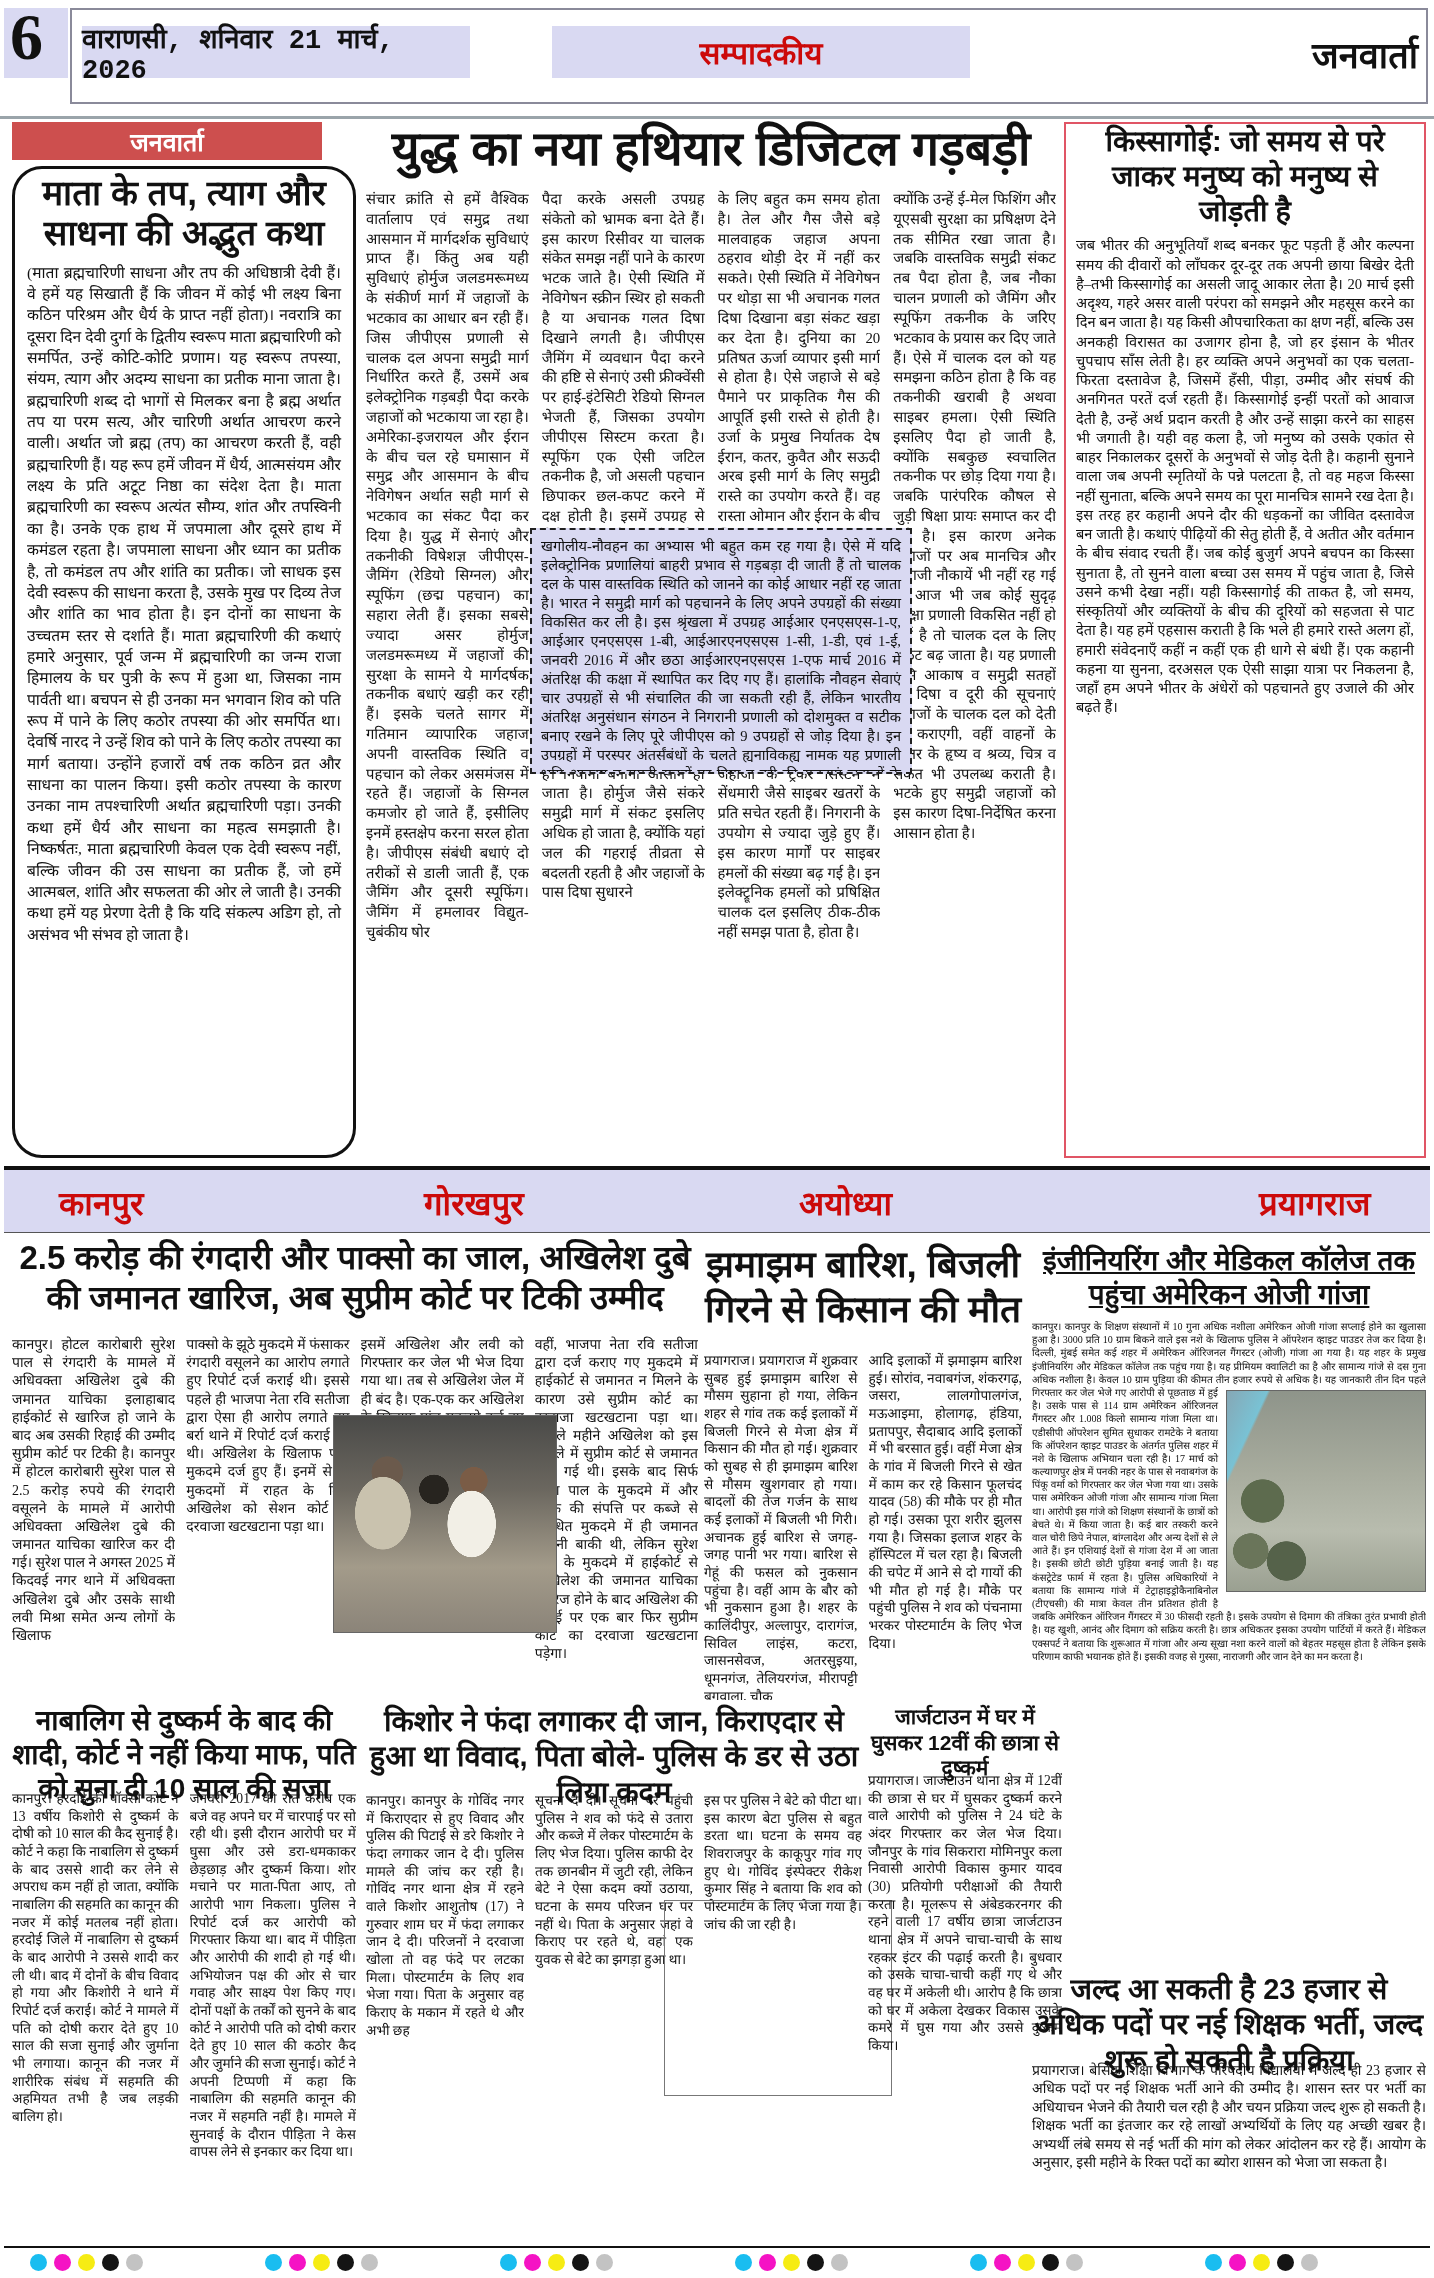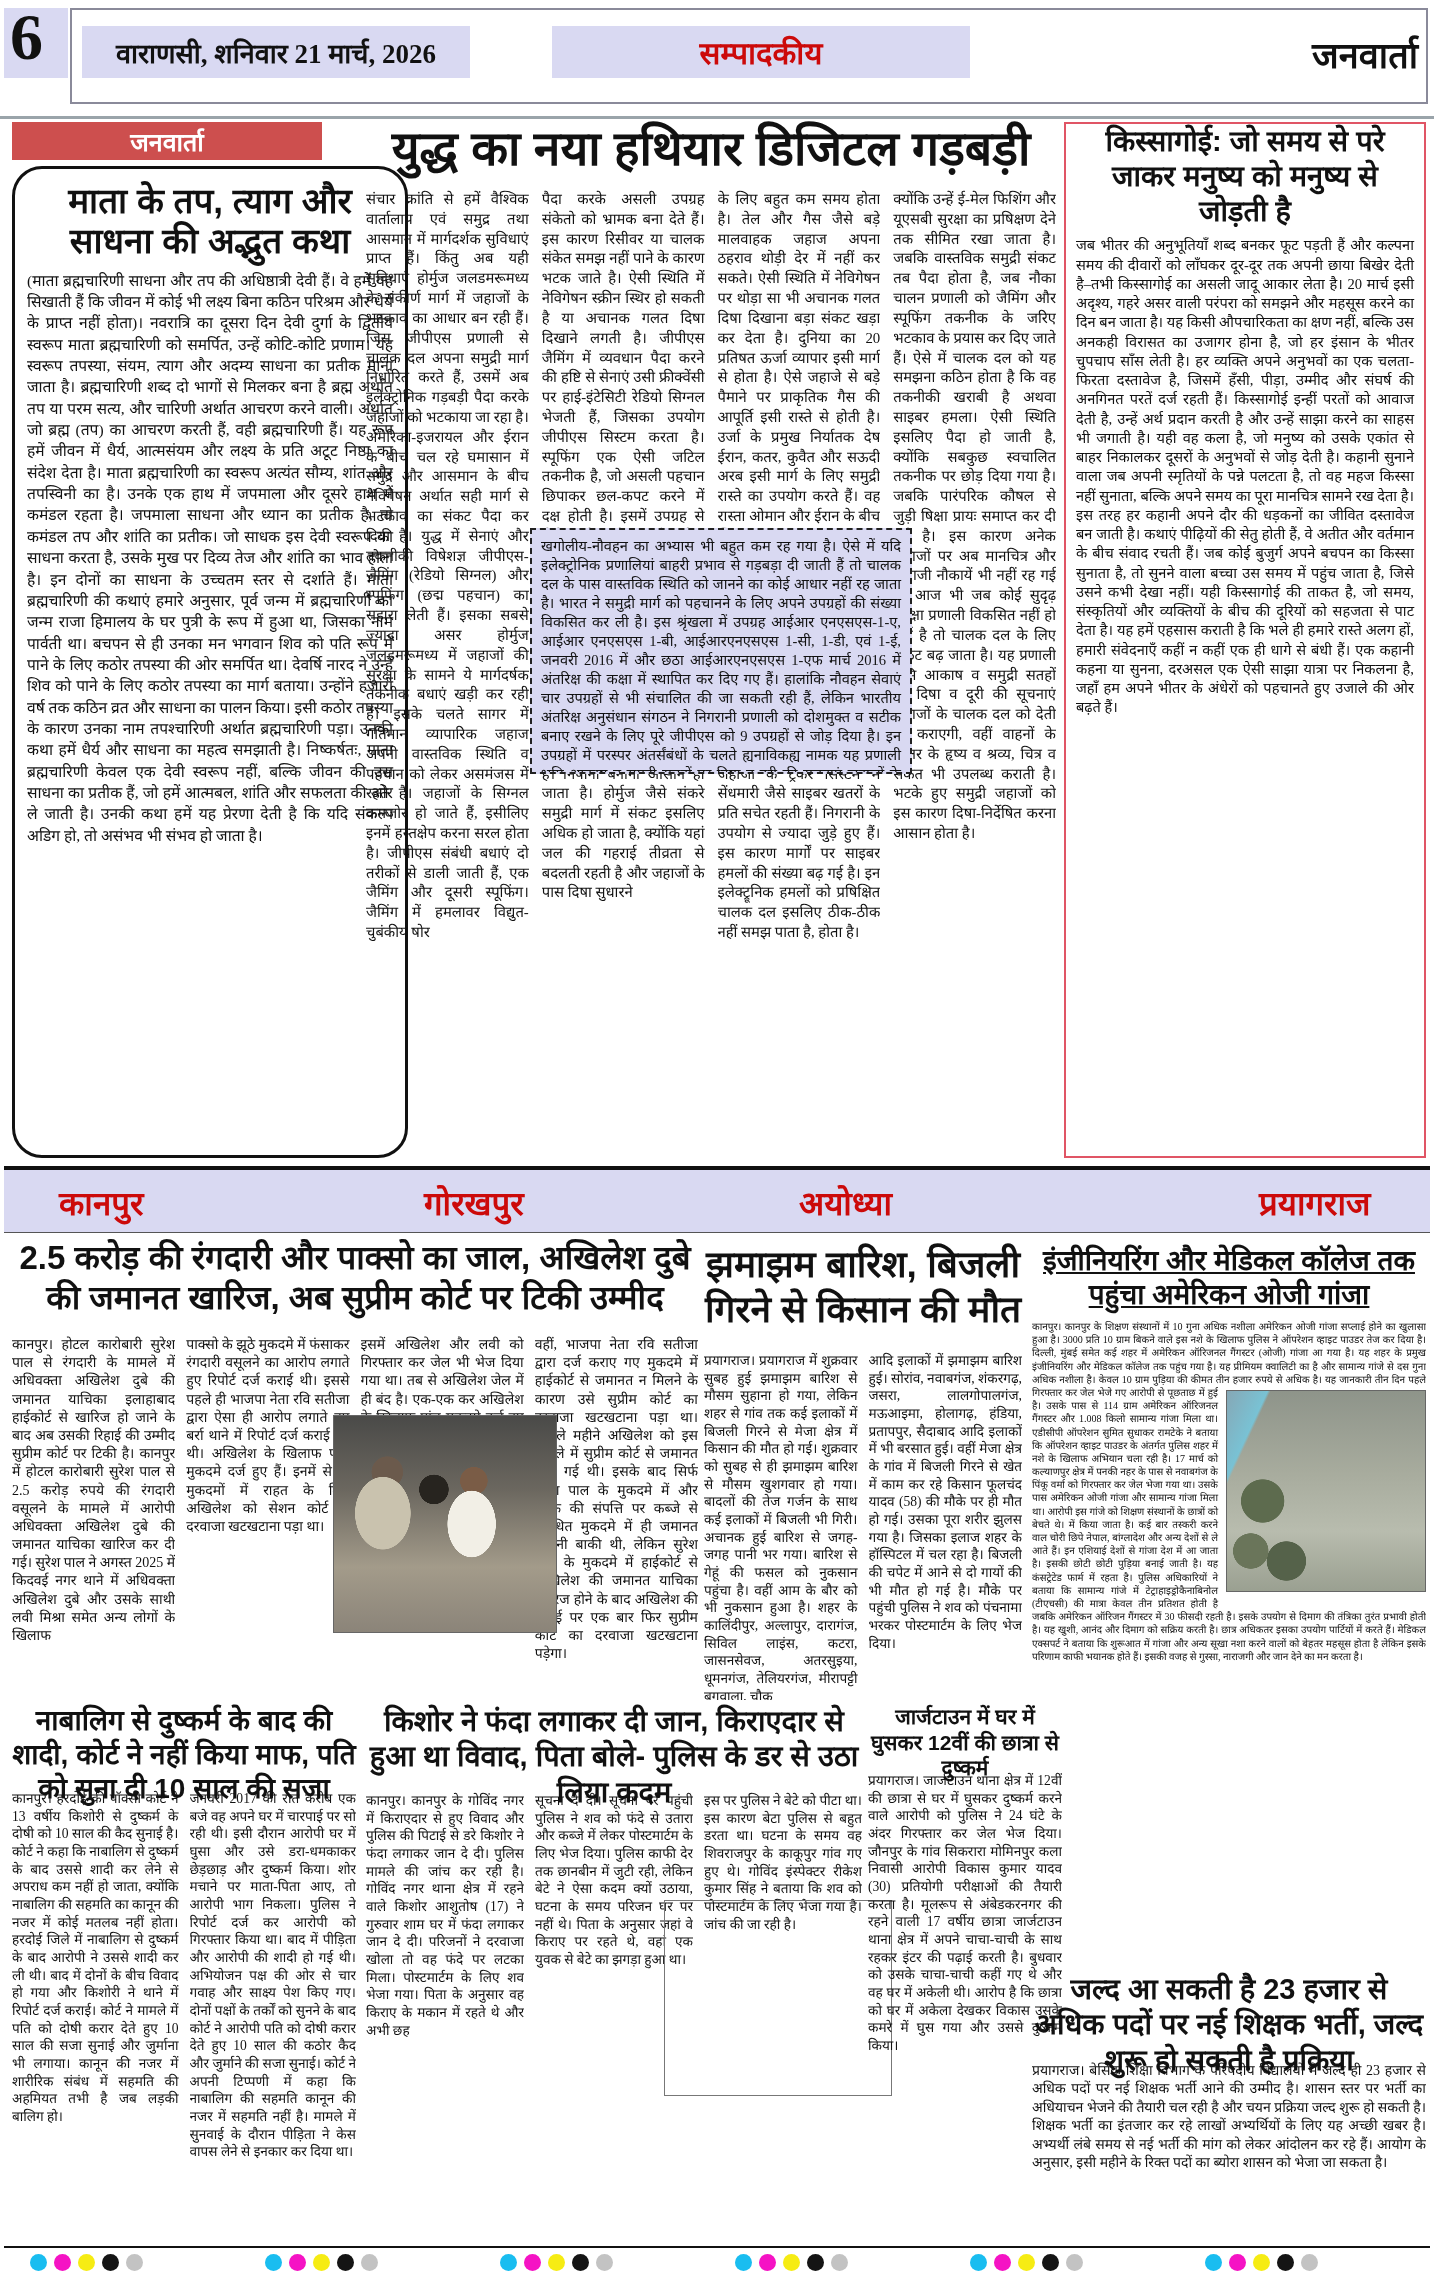--- a/index.html
+++ b/index.html
@@ -4,34 +4,34 @@
 <style>
   html,body{margin:0;padding:0;background:#e9e9e9;}
   .page{position:relative;width:1434px;height:2278px;background:#ffffff;margin:0 auto;
         font-family:"Liberation Serif",serif;color:#111;overflow:hidden;}
   
   .pagenum-strip{position:absolute;left:4px;top:8px;width:64px;height:70px;background:#d9d9f2;}
   .pagenum{position:absolute;left:10px;top:2px;font-size:66px;font-weight:bold;line-height:70px;
            font-family:"Liberation Serif",serif;}
   .header-box{position:absolute;left:70px;top:8px;width:1354px;height:92px;border:2px solid #8a8a9a;background:#fff;}
   .date-box{position:absolute;left:82px;top:26px;width:388px;height:52px;background:#d9d9f2;
-            display:flex;align-items:center;justify-content:center;font-family:Liberation Serif, serif;
+            display:flex;align-items:center;justify-content:center;font-family:Liberation Mono, monospace;
             font-weight:bold;font-size:27px;}
   .section-box{position:absolute;left:552px;top:26px;width:418px;height:52px;background:#d9d9f2;
             display:flex;align-items:center;justify-content:center;font-family:"Liberation Sans",sans-serif;
             font-weight:bold;font-size:31px;color:#cc0a0a;}
   .masthead{position:absolute;right:16px;top:30px;width:260px;text-align:right;font-weight:bold;font-size:36px;
             font-family:"Liberation Serif",serif;}
   .toprule{position:absolute;left:0;top:116px;width:1434px;height:3px;background:#9aa4aa;}
   
   .red-label{position:absolute;left:12px;top:122px;width:310px;height:38px;background:#cd4f4e;color:#fff;
              display:flex;align-items:center;justify-content:center;font-family:"Liberation Sans",sans-serif;
              font-weight:bold;font-size:25px;}
-  .mata-box{position:absolute;left:12px;top:166px;width:396px;height:992px;border:3.5px solid #111;
-            border-radius:30px;padding:10px 12px;box-sizing:border-box;overflow:hidden;}
+  .mata-box{position:absolute;left:12px;top:166px;width:344px;height:992px;border:3.5px solid #111;
+            border-radius:30px;padding:2px 12px;box-sizing:border-box;overflow:hidden;}
   .mata-head{font-family:"Liberation Sans",sans-serif;font-weight:bold;font-size:35px;line-height:1.15;
              text-align:center;margin:2px 0 8px 0;}
   .mata-body{font-size:15.6px;line-height:1.37;text-align:justify;}
   
   .yudh-head{position:absolute;left:364px;top:120px;width:694px;height:58px;text-align:center;
              font-family:"Liberation Sans",sans-serif;font-weight:bold;font-size:48px;line-height:58px;}
   .yudh-cols{position:absolute;left:366px;top:190px;width:690px;height:968px;display:flex;gap:13px;overflow:hidden;}
   .yudh-col{flex:1;font-size:14.8px;line-height:1.34;text-align:justify;overflow:hidden;}
   .inset-box{position:absolute;left:530px;top:528px;width:382px;height:246px;background:#d9d9f2;
              border:2px dashed #222;padding:7px 9px;box-sizing:border-box;font-size:14.6px;line-height:1.3;

